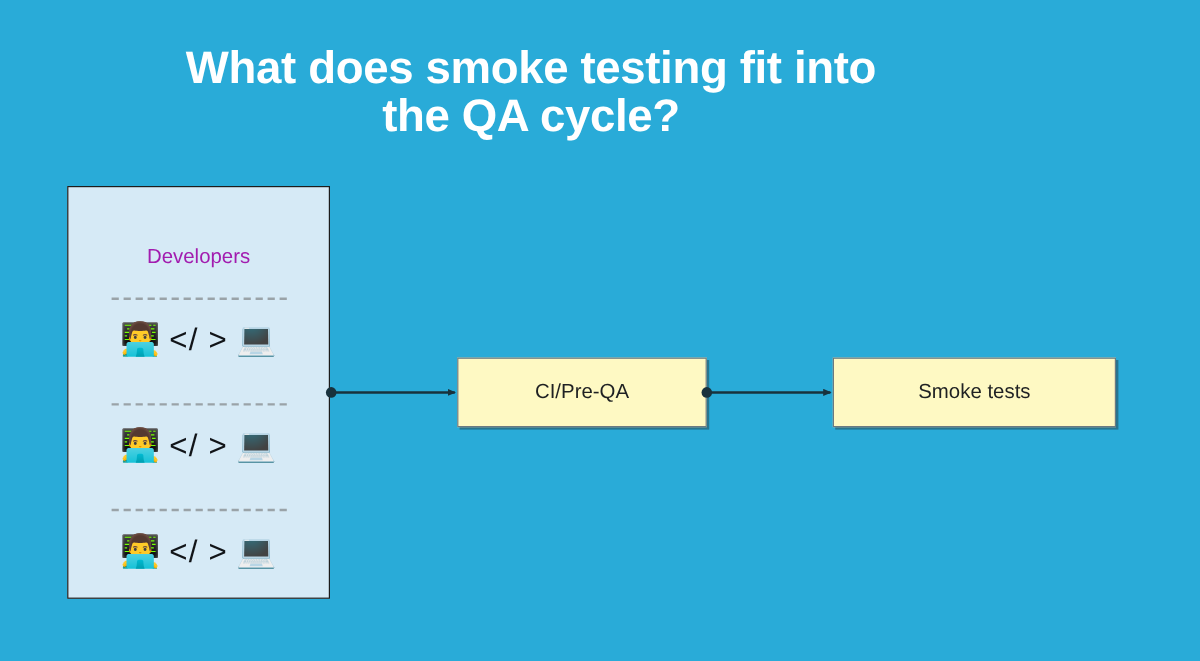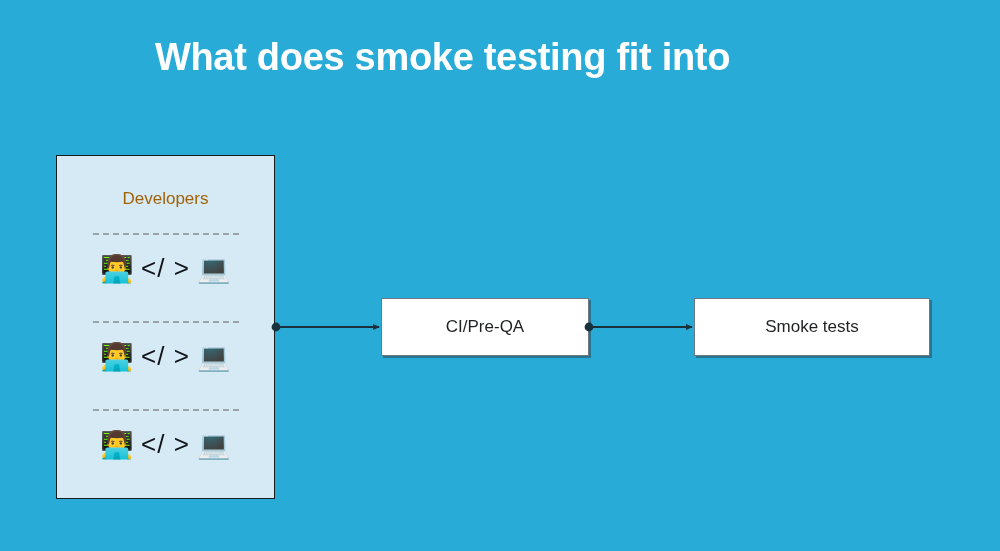--- a/index.html
+++ b/index.html
@@ -43,23 +43,23 @@
     left: 56px;
     top: 155px;
     width: 219px;
     height: 344px;
     background: #d6eaf6;
     border: 1.6px solid #1c1c1c;
     box-sizing: border-box;
   }
   .dev-title {
     text-align: center;
-    color: #a16207;
+    color: #a21caf;
     font-size: 17px;
-    margin-top: 33px;
+    margin-top: 48px;
     line-height: 20px;
   }
   .divider {
     width: 146px;
     margin: 24px auto 0 auto;
     border-top: 2px dashed #9aa3a8;
     height: 0;
   }
   .dev-row {
     display: flex;
@@ -78,21 +78,21 @@
     font-size: 26px;
     color: #111418;
     letter-spacing: 1px;
     padding: 0 5px;
     font-family: "Liberation Sans", sans-serif;
   }
 
   
   .node {
     position: absolute;
-    background: #ffffff;
+    background: #fef9c3;
     border: 1.3px solid #6b7a82;
     box-sizing: border-box;
     display: flex;
     align-items: center;
     justify-content: center;
     color: #1f2123;
     font-size: 17px;
     box-shadow: 2px 2px 0 rgba(40,50,55,0.45);
   }
   #node-ci {
@@ -118,20 +118,21 @@
     pointer-events: none;
   }
 </style>
 </head>
 <body>
 
 <div id="canvas">
 
   <div class="title">
     <span class="line">What does smoke testing fit into</span>
+    <span class="line">the QA cycle?</span>
   </div>
 
   <div class="dev-box">
     <div class="dev-title">Developers</div>
 
     <div class="divider"></div>
     <div class="dev-row">
       <span class="emoji">👨‍💻</span>
       <span class="code-text">&lt;/ &gt;</span>
       <span class="emoji">💻</span>

